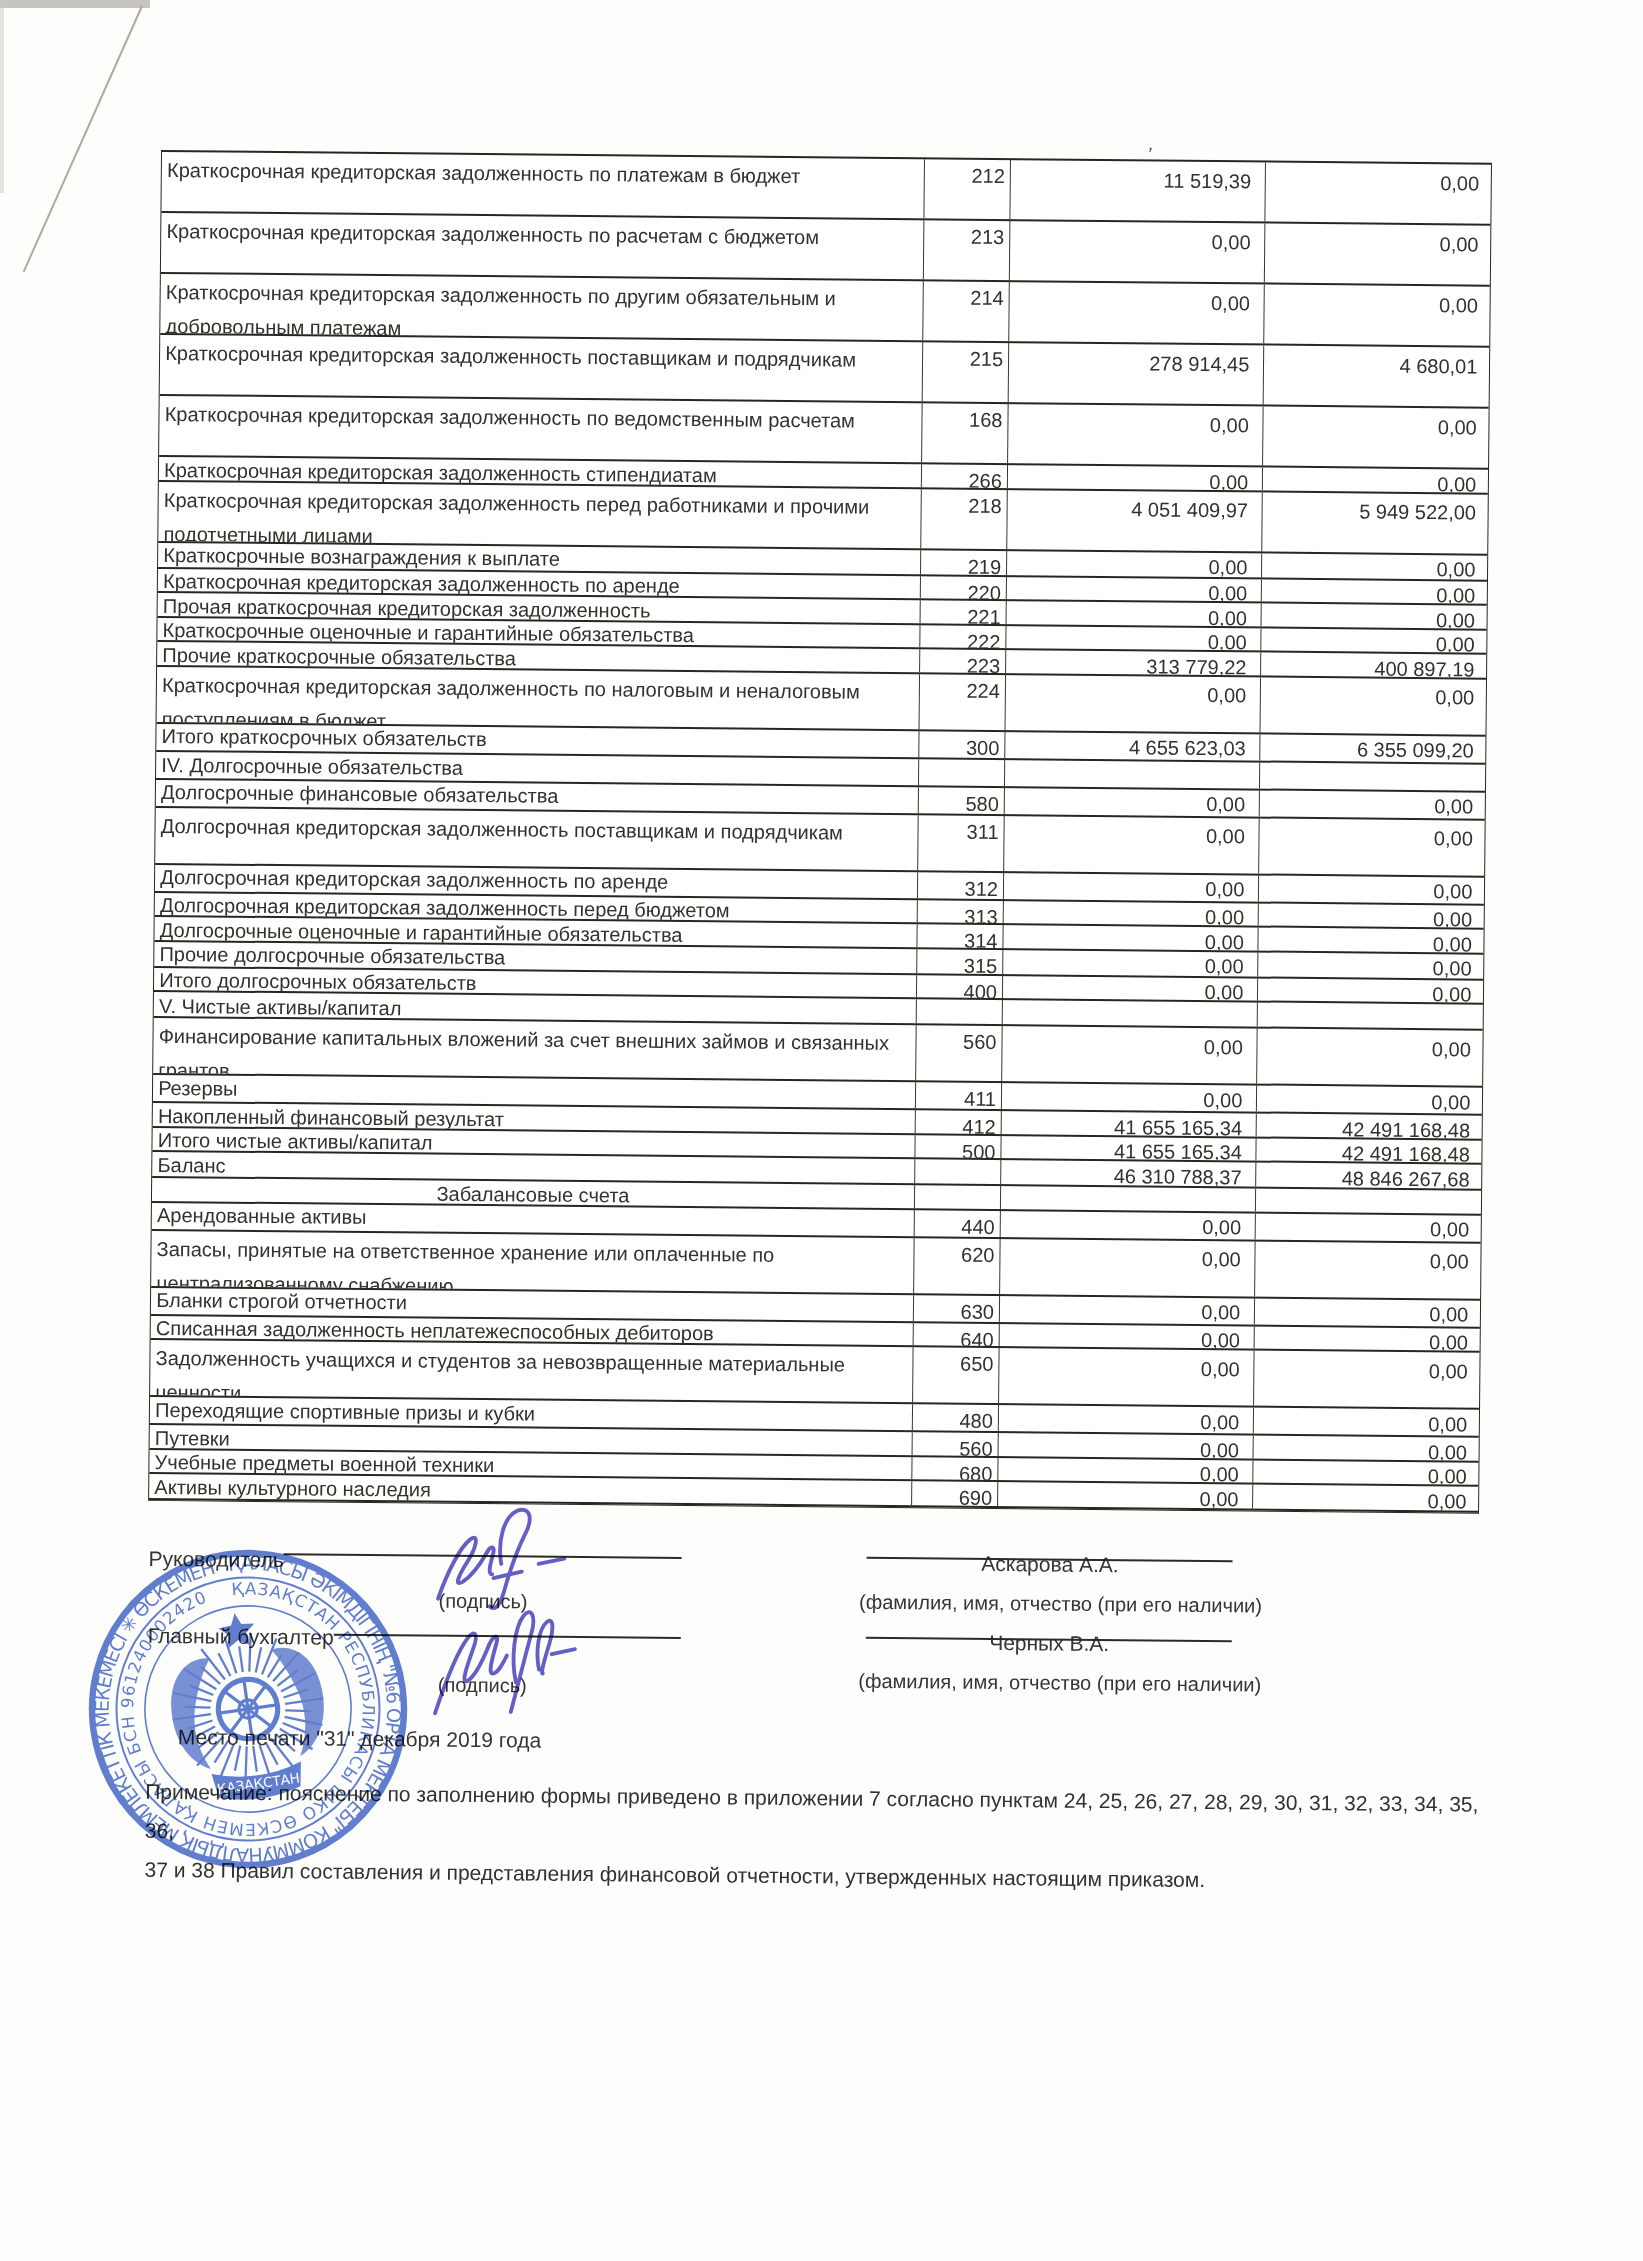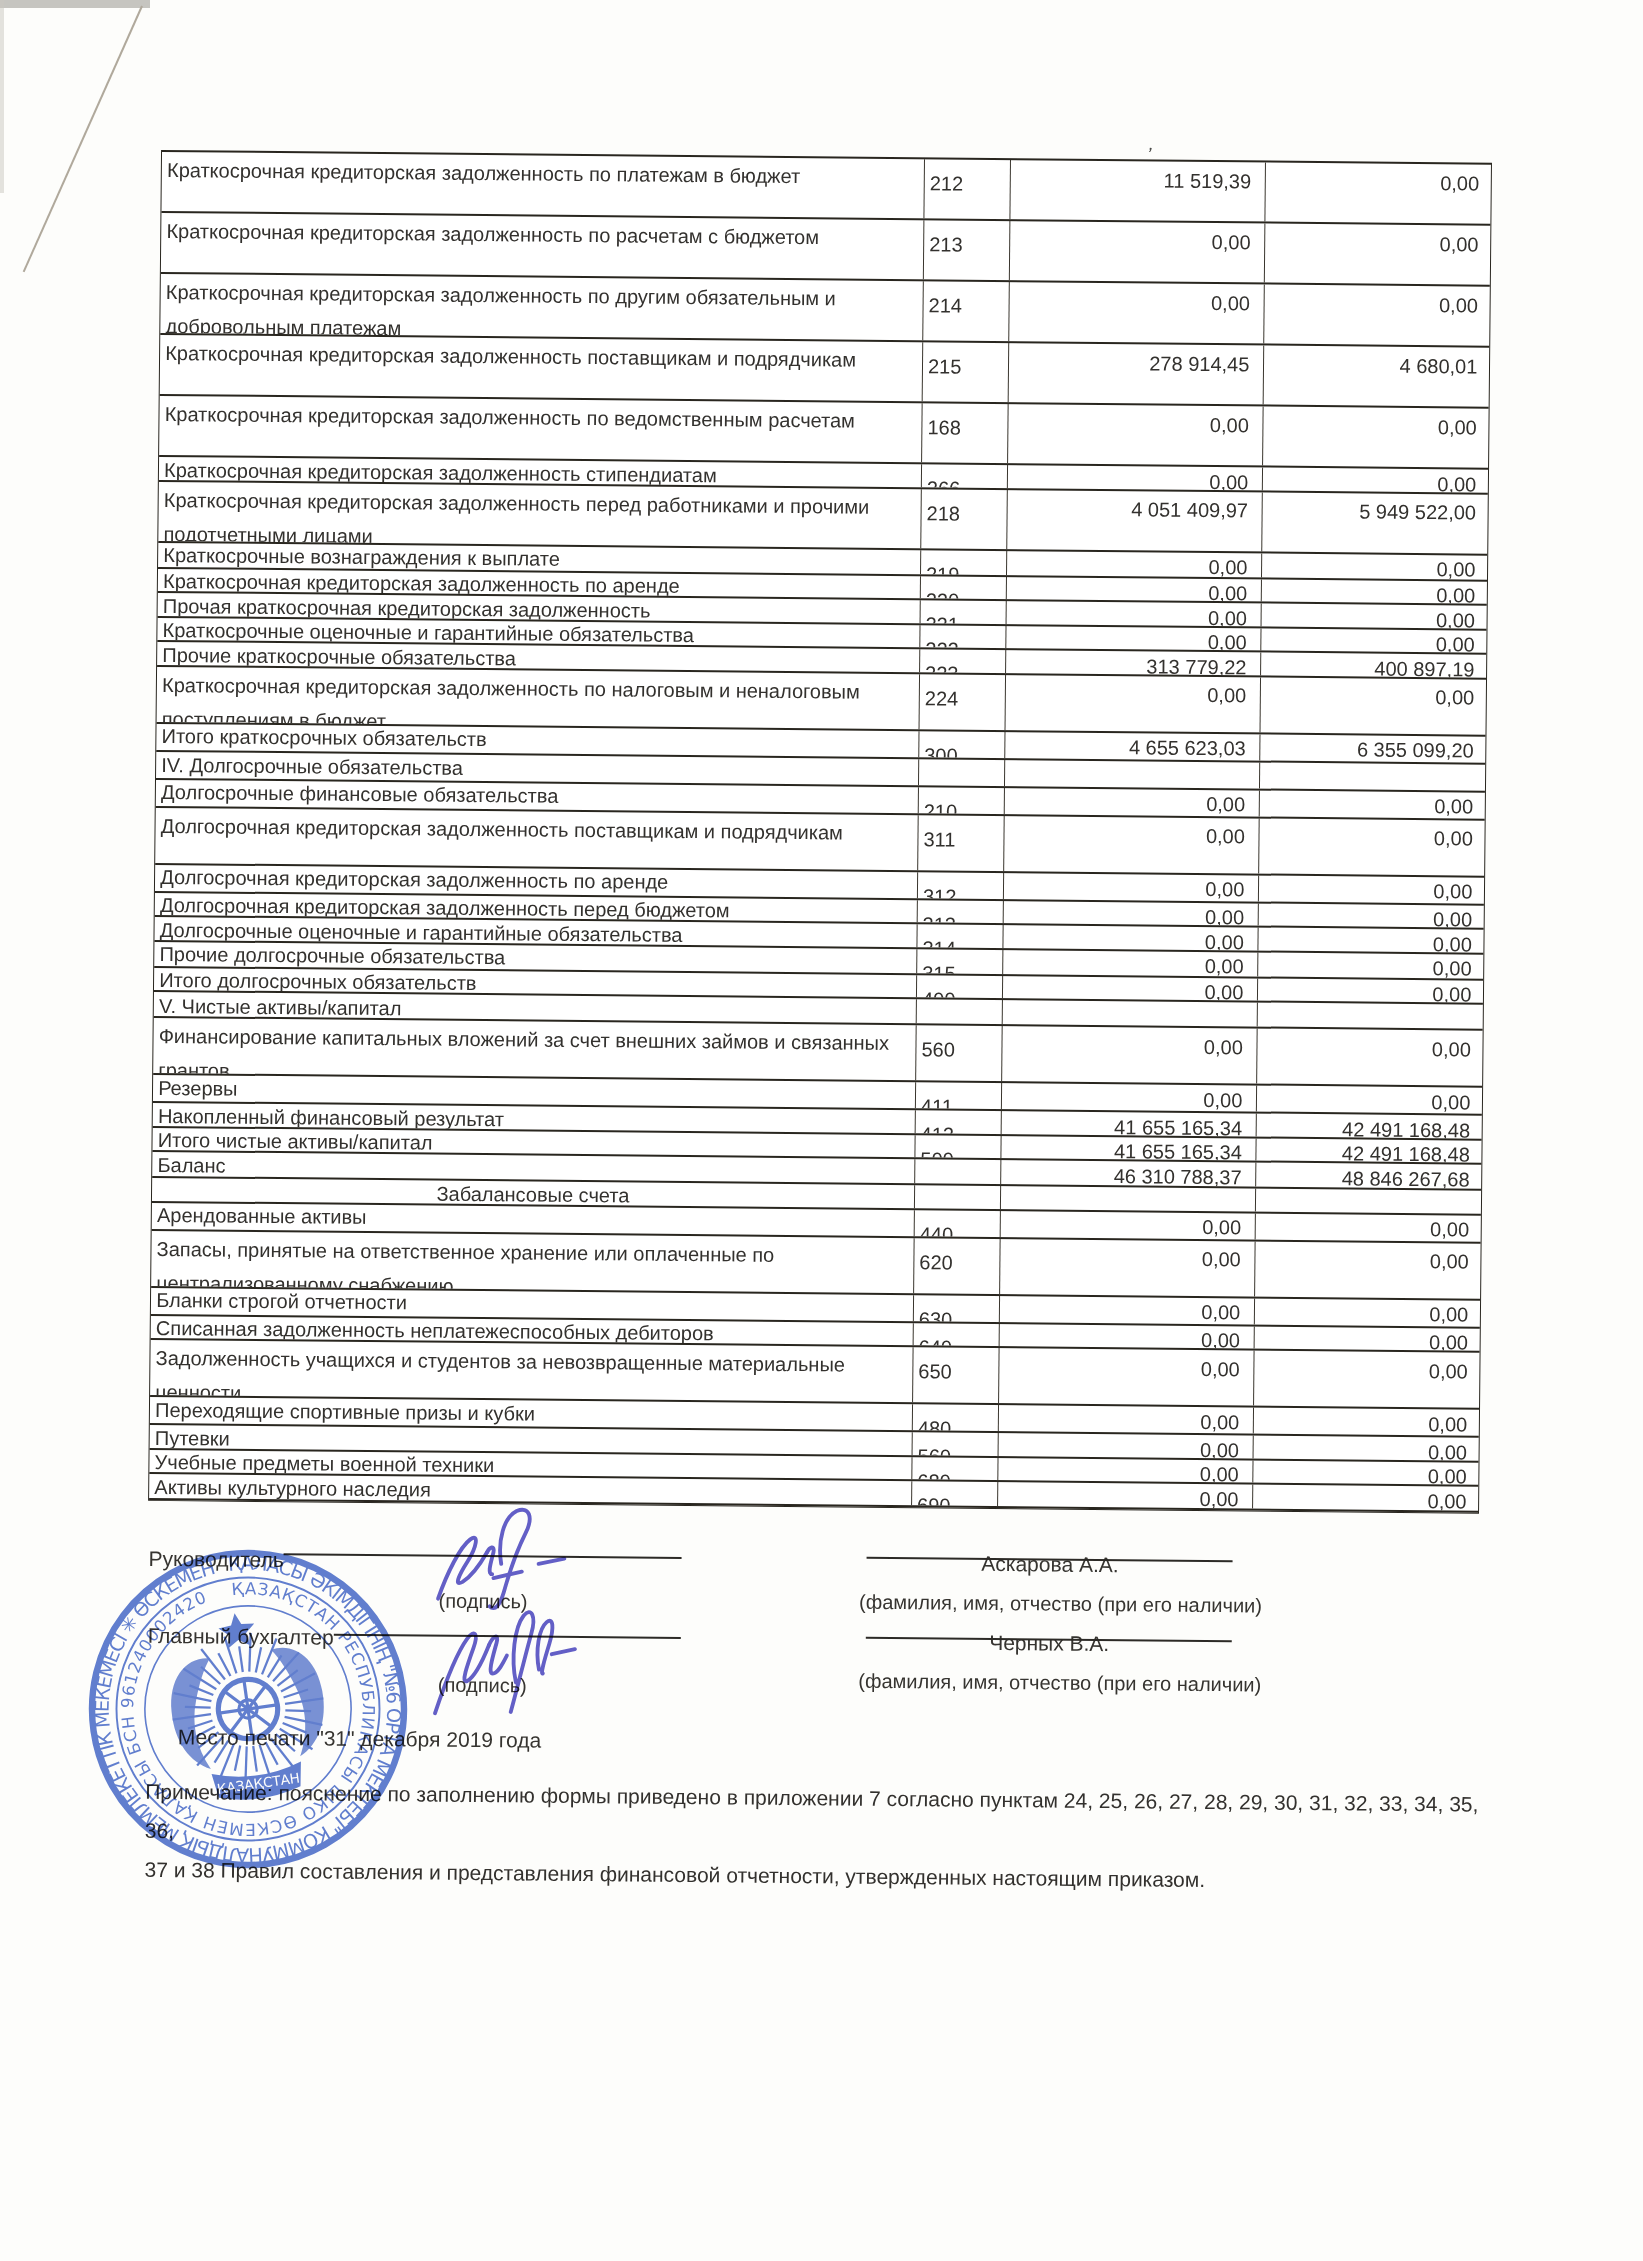--- a/index.html
+++ b/index.html
@@ -20,21 +20,21 @@
     transform:rotate(0.55deg);transform-origin:168px 155px;}
   
   .btable{position:absolute;left:161px;top:150px;width:1329px;
     border:1.9px solid #29261f;border-top-width:2.6px;
     background:#fff;font-size:20px;}
   .row{display:flex;border-bottom:2.6px solid #29261f;box-sizing:border-box;align-items:stretch;}
   .row:last-child{border-bottom-width:2.6px;}
   .cell{box-sizing:border-box;border-right:1.3px solid #3a362e;padding:1.9px 5.2px 0 5.2px;overflow:hidden;}
   .cell:last-child{border-right:none;}
   .c-label{width:57.4%;text-align:left;line-height:1.1;}
-  .c-code{width:6.5%;text-align:left;padding-top:13px;}
+  .c-code{width:6.5%;text-align:right;padding-top:5px;}
   .c-v1{width:19.2%;text-align:right;padding-right:14px;padding-top:3.9px;}
   .c-v2{width:16.9%;text-align:right;padding-right:11.6px;padding-top:3.9px;}
   .h-tall{height:61px;}
   .h-tall2{height:57px;}
   .h-med{height:28px;}
   .h-short{height:24.5px;}
   .h-short2{height:26px;}
   .h-tall .c-label,.h-tall2 .c-label{line-height:34px;padding-top:1.3px;}
   .h-tall .c-v1,.h-tall .c-v2,.h-tall2 .c-v1,.h-tall2 .c-v2{padding-top:7.7px;}
   .h-short .c-label,.h-short2 .c-label,.h-med .c-label{padding-top:1.9px;}
@@ -149,21 +149,21 @@
         <div class="cell c-v2">6 355 099,20</div>
       </div>
       <div class="row h-med section">
         <div class="cell c-label">IV. Долгосрочные обязательства</div>
         <div class="cell c-code"></div>
         <div class="cell c-v1"></div>
         <div class="cell c-v2"></div>
       </div>
       <div class="row h-med data">
         <div class="cell c-label">Долгосрочные финансовые обязательства</div>
-        <div class="cell c-code">210</div>
+        <div class="cell c-code">580</div>
         <div class="cell c-v1">0,00</div>
         <div class="cell c-v2">0,00</div>
       </div>
       <div class="row h-tall2 data">
         <div class="cell c-label">Долгосрочная кредиторская задолженность поставщикам и подрядчикам</div>
         <div class="cell c-code">311</div>
         <div class="cell c-v1">0,00</div>
         <div class="cell c-v2">0,00</div>
       </div>
       <div class="row h-med data">

